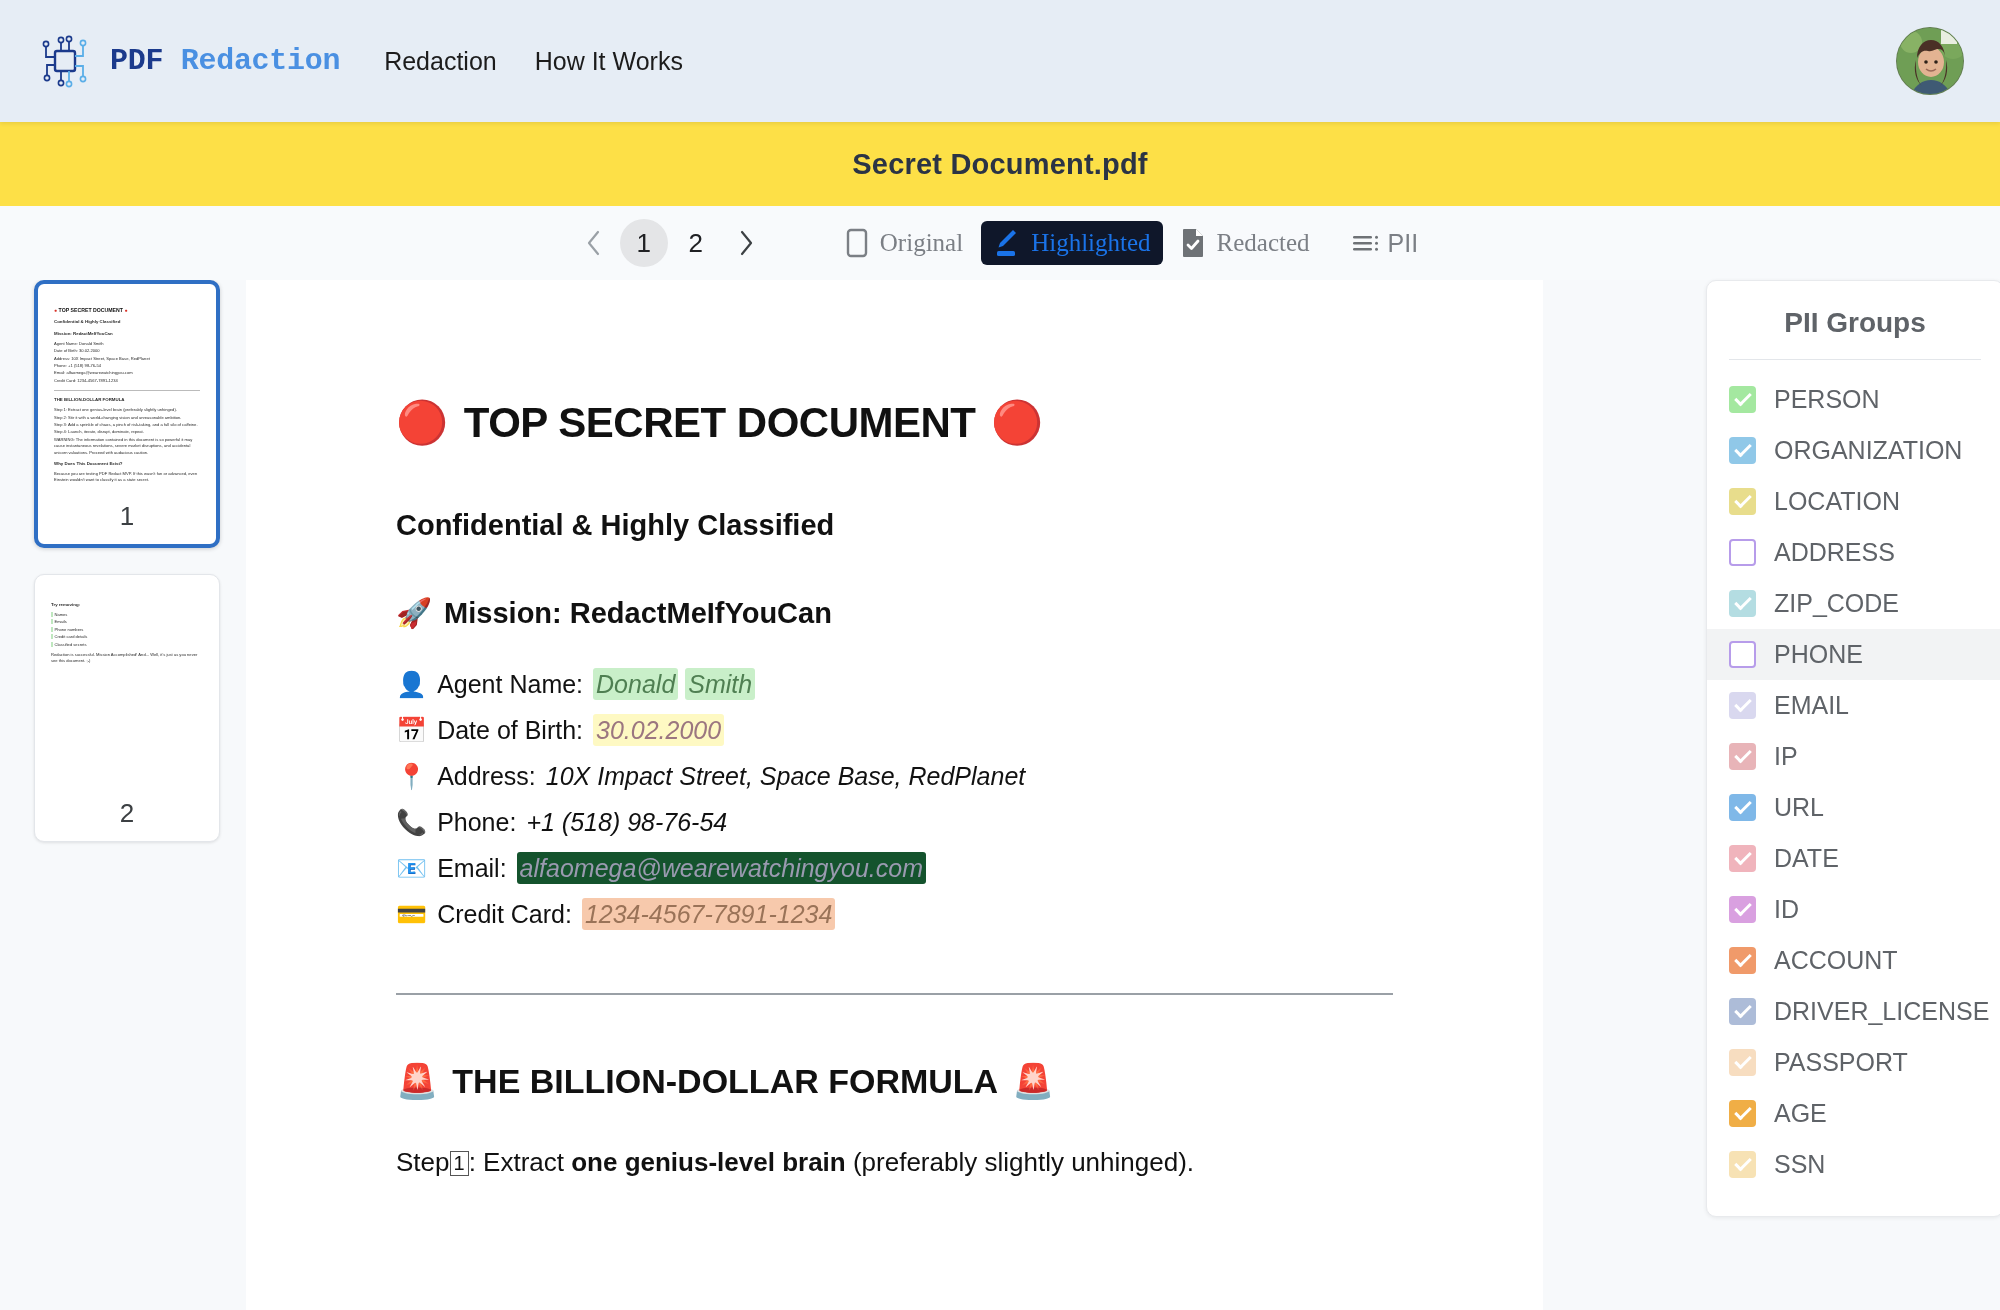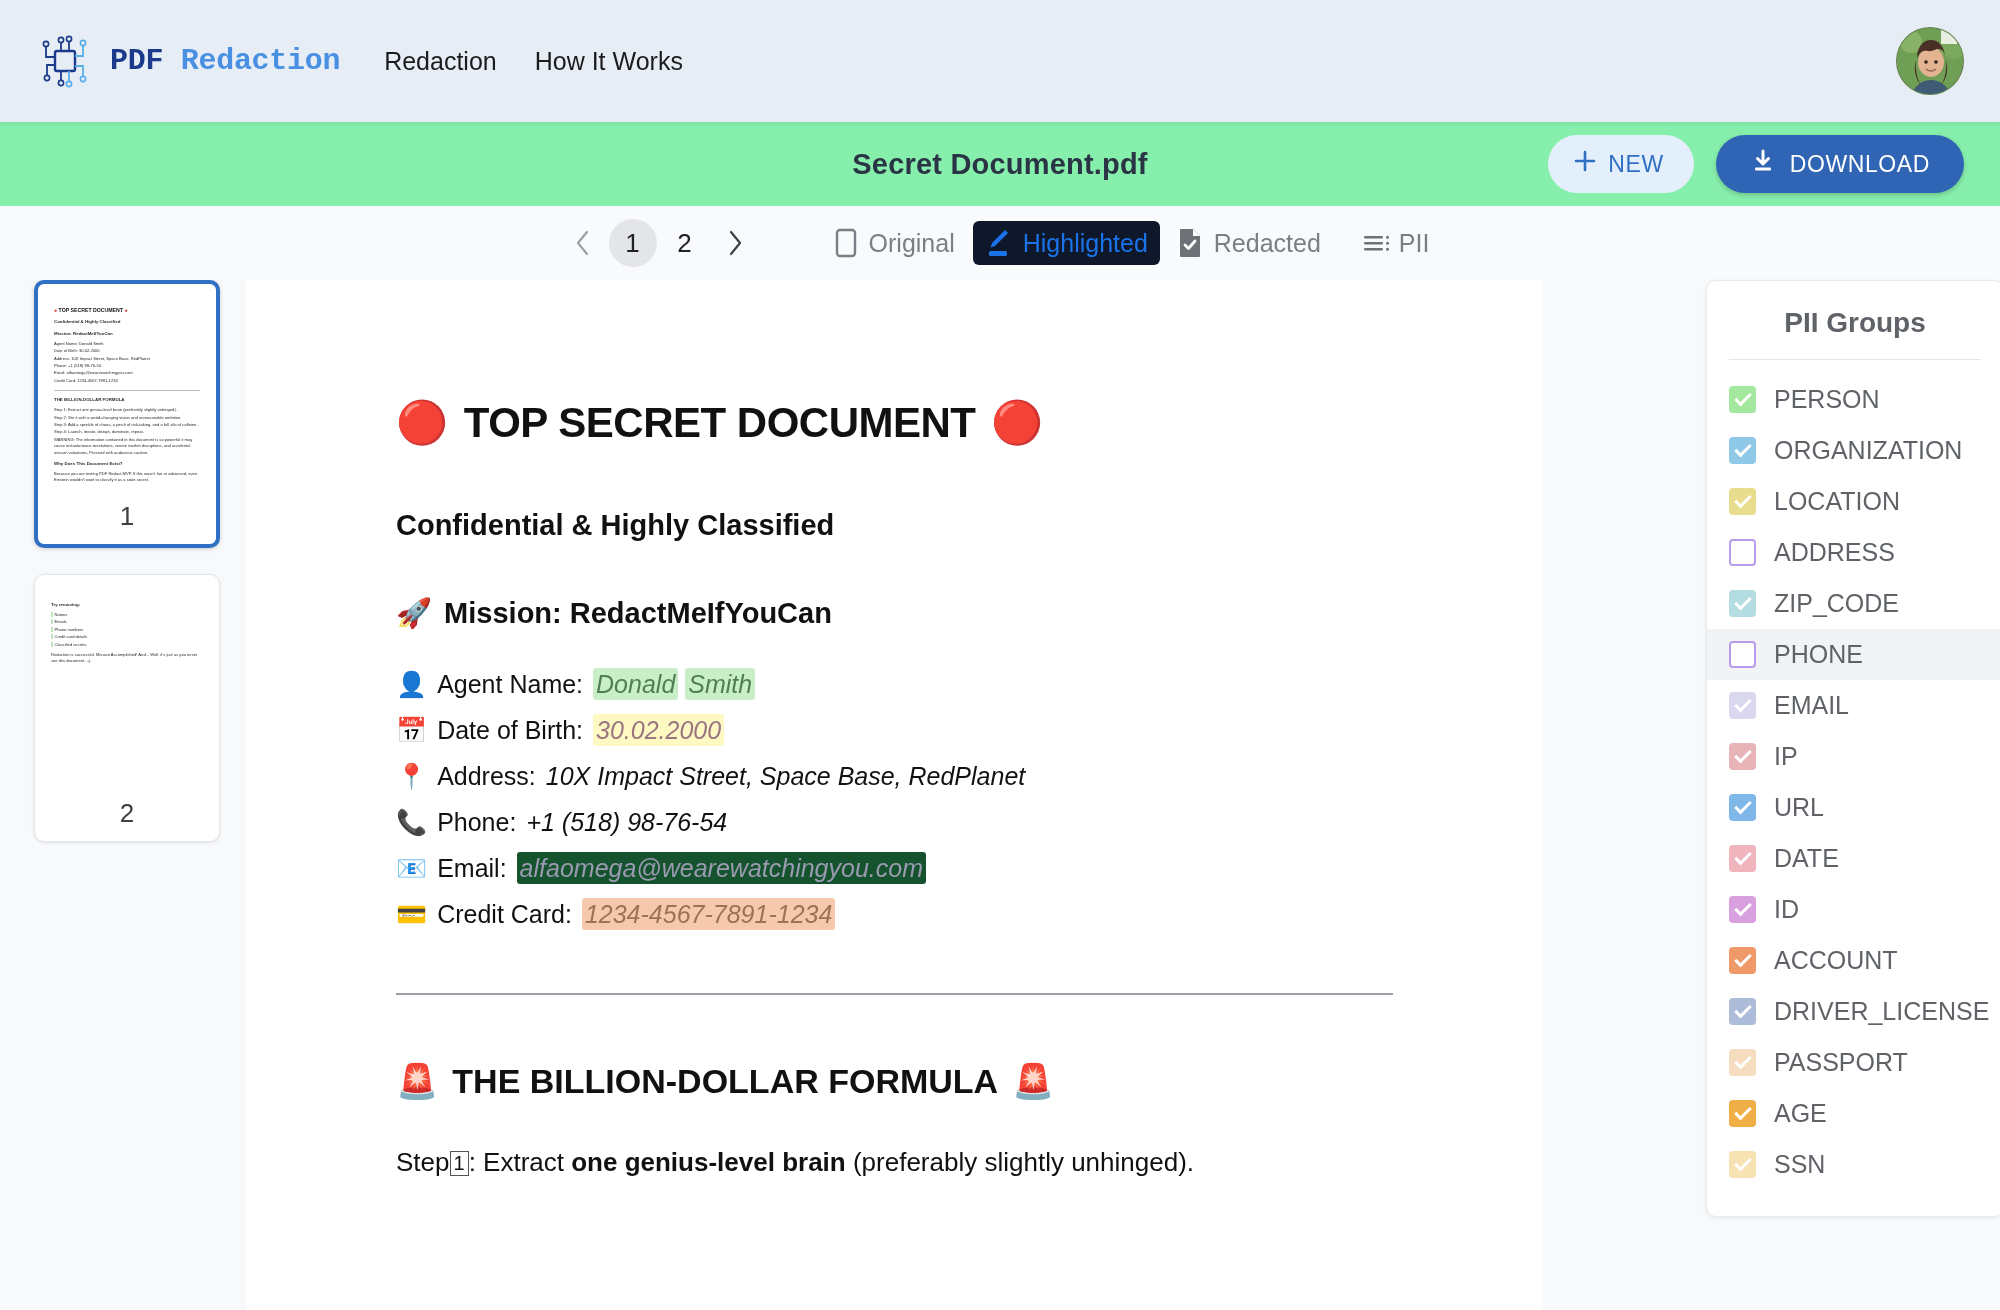--- a/index.html
+++ b/index.html
@@ -53,21 +53,21 @@
     border: 1px solid rgba(0,0,0,0.12);
     flex: 0 0 68px;
     position: relative;
     background: #6f8f5a;
   }
   .avatar svg { display: block; }
 
   
   .subheader {
     height: 84px;
-    background: #86efac;
+    background: #fde047;
     display: flex;
     align-items: center;
     padding: 0 36px;
     position: relative;
   }
   .doc-title {
     position: absolute;
     left: 0; right: 0;
     text-align: center;
     font-size: 29px;
@@ -145,21 +145,21 @@
 
   .modes { display: flex; align-items: center; gap: 6px; margin-left: 66px; }
   .mode {
     display: flex; align-items: center; gap: 12px;
     padding: 6px 12px;
     border-radius: 6px;
     font-size: 25px;
     color: #7b7f85;
     cursor: pointer;
     background: none; border: none;
-    font-family: Liberation Sans, sans-serif;
+    font-family: Liberation Serif, serif;
     white-space: nowrap;
   }
   .mode.active { background: #0f172a; color: #1a73e8; }
   .mode-icon { display: flex; align-items: center; justify-content: center; }
   .pii-toggle {
     display: flex; align-items: center; gap: 6px;
     font-size: 25px; color: #7b7f85;
     padding: 6px 10px;
     cursor: pointer;
     background: none; border: none;
@@ -405,39 +405,20 @@
       <path d="M49 32c1 12-2 22-6 26 6-5 9-16 6-26z" fill="#4a3026"></path>
       <circle cx="29" cy="34" r="1.8" fill="#2e2119"></circle>
       <circle cx="39" cy="34" r="1.8" fill="#2e2119"></circle>
       <path d="M29 41q5 4 10 0" stroke="#9c6a58" stroke-width="1.6" fill="none"></path>
     </svg>
   </div>
 </div>
 
 <div class="subheader">
   <div class="doc-title">Secret Document.pdf</div>
-  <div class="header-actions">
-    <button class="btn-new">
-      <span>
-        <svg width="26" height="26" viewBox="0 0 26 26">
-            <path d="M13 4v18M4 13h18" stroke="#2f6fc4" stroke-width="2.6" stroke-linecap="round"></path>
-          </svg>
-      </span>
-      <span>NEW</span>
-    </button>
-    <button class="btn-download">
-      <span>
-        <svg width="26" height="26" viewBox="0 0 26 26">
-          <path d="M13 3v11M7.5 10.5L13 16l5.5-5.5" stroke="#ffffff" stroke-width="3" fill="none" stroke-linecap="round" stroke-linejoin="round"></path>
-          <rect x="5" y="19.5" width="16" height="3" rx="1" fill="#ffffff"></rect>
-        </svg>
-      </span>
-      <span>DOWNLOAD</span>
-    </button>
-  </div>
 </div>
 
 <div class="toolbar">
   <div class="pager">
     <button class="pager-arrow">
       <svg width="20" height="28" viewBox="0 0 20 28">
           <path d="M14 3L5 14l9 11" stroke="#9aa0a6" stroke-width="2.2" fill="none" stroke-linecap="round" stroke-linejoin="round"></path>
         </svg>
     </button>
     <button class="page-num active">1</button>

